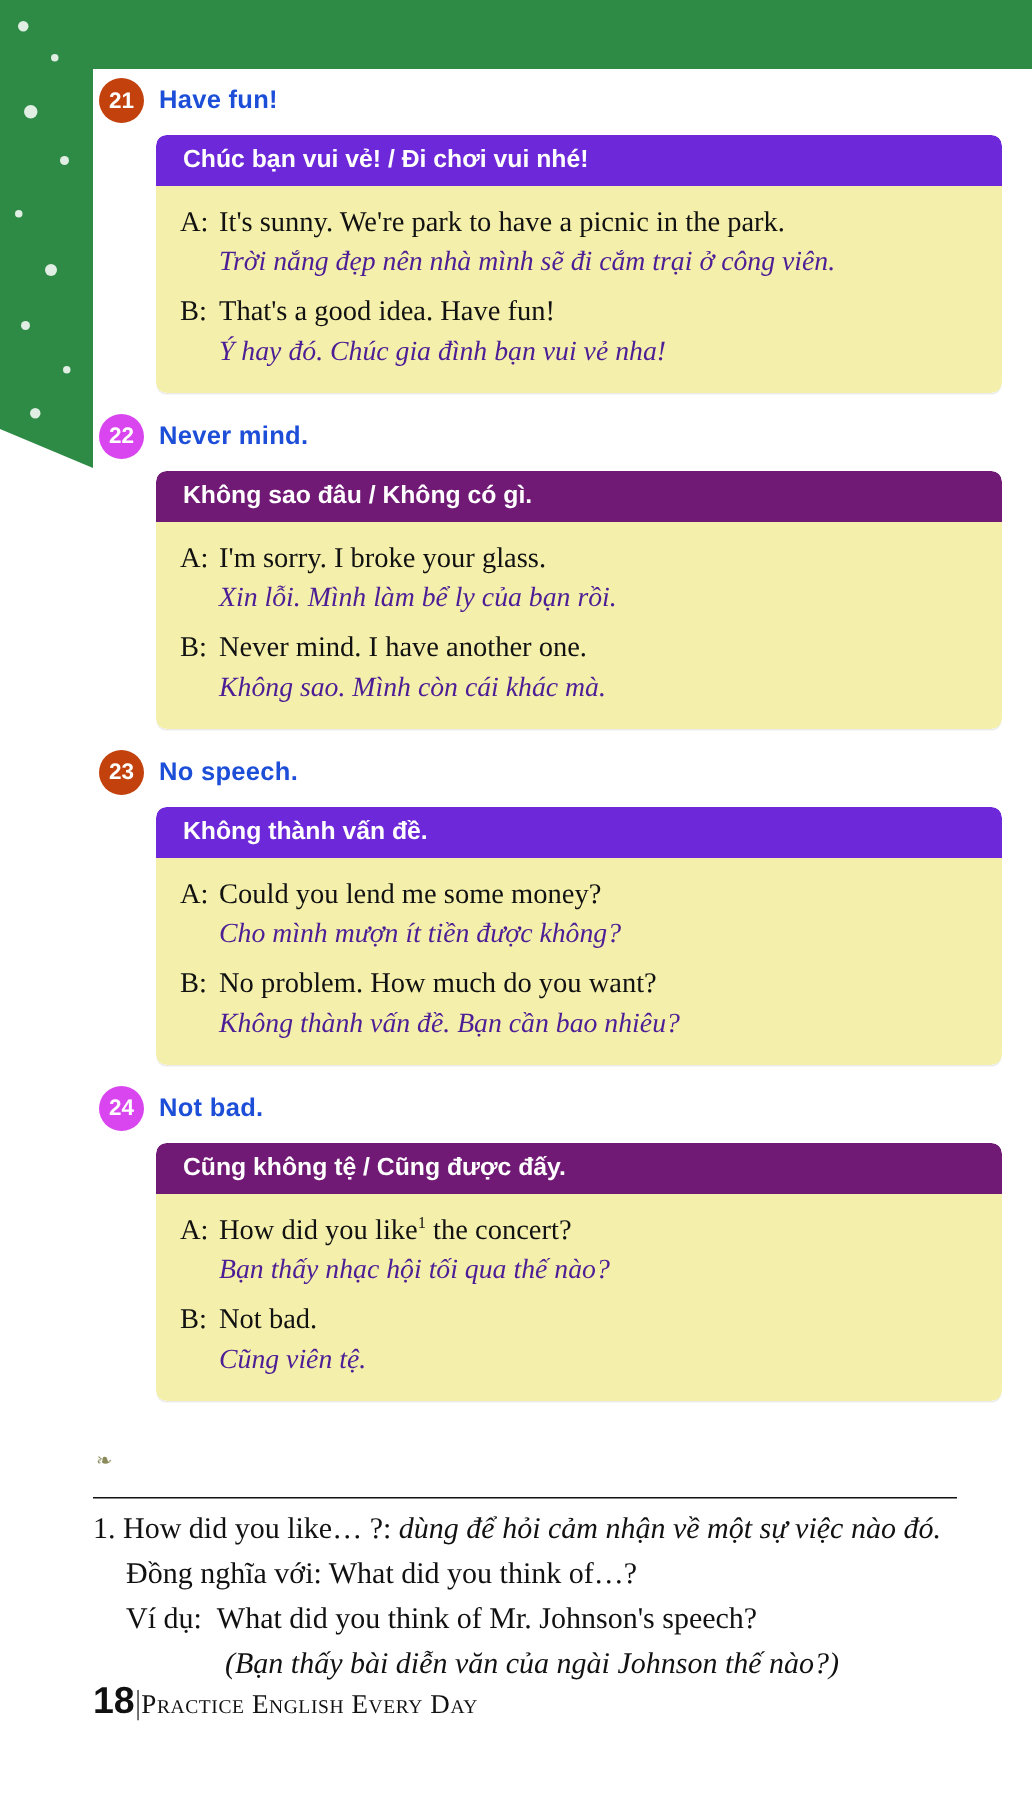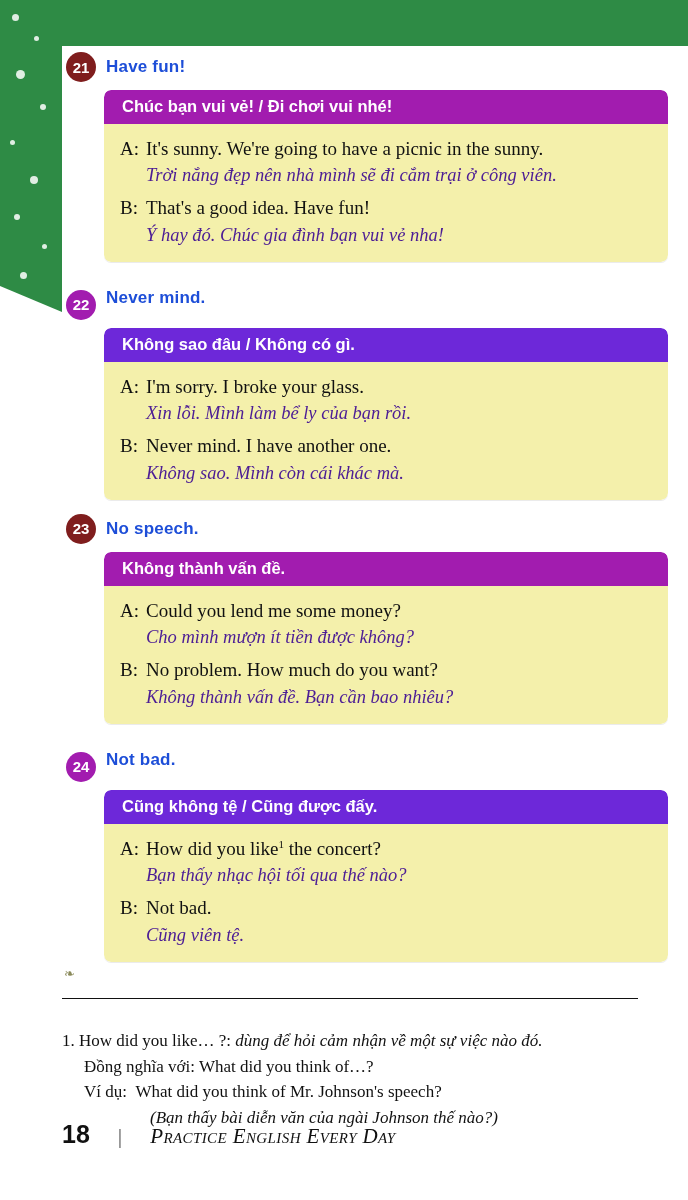--- a/index.html
+++ b/index.html
@@ -81,22 +81,22 @@
     border-radius: 50%;
     color: #ffffff;
     font-family: "Liberation Sans", sans-serif;
     font-weight: bold;
     font-size: 15px;
     display: flex;
     align-items: center;
     justify-content: center;
     flex: 0 0 auto;
   }
-  .num.green { background: #7f1d1d; }
-  .num.red   { background: #a21caf; margin-top: 14px; }
+  .num.green { background: #c2410c; }
+  .num.red   { background: #d946ef; }
 
   .en-title {
     font-family: "Liberation Sans", sans-serif;
     font-weight: bold;
     font-size: 17px;
     color: #1d4ed8;
     letter-spacing: .2px;
   }
 
   .card {
@@ -106,22 +106,22 @@
     box-shadow: 0 1px 0 rgba(0,0,0,.08);
   }
   .card-title {
     font-family: "Liberation Sans", sans-serif;
     font-weight: bold;
     font-size: 16.5px;
     color: #ffffff;
     padding: 7px 0 8px 18px;
     border-radius: 7px 7px 0 0;
   }
-  .card-title.green { background: #a21caf; }
-  .card-title.red   { background: #6d28d9; }
+  .card-title.green { background: #6d28d9; }
+  .card-title.red   { background: #701a75; }
 
   .card-body {
     background: #f4f0ab;
     padding: 12px 16px 14px 16px;
     border-radius: 0 0 7px 7px;
   }
 
   .line {
     display: flex;
     align-items: baseline;
@@ -153,51 +153,50 @@
     position: absolute;
     left: 62px;
     top: 998px;
     width: 576px;
     height: 1px;
     background: #111111;
   }
   .footnote {
     position: absolute;
     left: 62px;
-    top: 1028px;
+    top: 1004px;
     width: 600px;
-    font-size: 17px;
+    font-size: 20px;
     color: #111111;
     line-height: 1.5;
   }
   .footnote .ital { font-style: italic; }
   .fn-l2 { padding-left: 22px; }
   .fn-l3 { padding-left: 22px; }
   .fn-l4 { padding-left: 88px; font-style: italic; }
 
   .pagefoot {
     position: absolute;
     left: 62px;
     top: 1120px;
     display: flex;
     align-items: baseline;
-    gap: 28px;
+    gap: 0;
     color: #111111;
   }
   .pagenum {
     font-family: "Liberation Sans", sans-serif;
     font-weight: bold;
     font-size: 25px;
   }
   .pipe { font-size: 22px; color: #555; }
   .booktitle {
-    font-size: 21px;
+    font-size: 18px;
     font-variant: small-caps;
     letter-spacing: .4px;
-    font-style: italic;
   }
 
   .scribble {
     position: absolute;
     left: 64px;
     top: 966px;
     font-size: 13px;
     color: #8a8a5a;
   }
 </style>
@@ -226,21 +225,21 @@
     <div class="entry">
       <div class="entry-head">
         <div class="num green">21</div>
         <div class="en-title">Have fun!</div>
       </div>
       <div class="card">
         <div class="card-title green">Chúc bạn vui vẻ! / Đi chơi vui nhé!</div>
         <div class="card-body">
           <div class="line">
             <span class="spk">A:</span>
-            <span class="txt">It's sunny. We're going to have a picnic in the sunny.</span>
+            <span class="txt">It's sunny. We're park to have a picnic in the park.</span>
           </div>
           <div class="vi">Trời nắng đẹp nên nhà mình sẽ đi cắm trại ở công viên.</div>
           <div class="gap"></div>
           <div class="line">
             <span class="spk">B:</span>
             <span class="txt">That's a good idea. Have fun!</span>
           </div>
           <div class="vi">Ý hay đó. Chúc gia đình bạn vui vẻ nha!</div>
         </div>
       </div>

